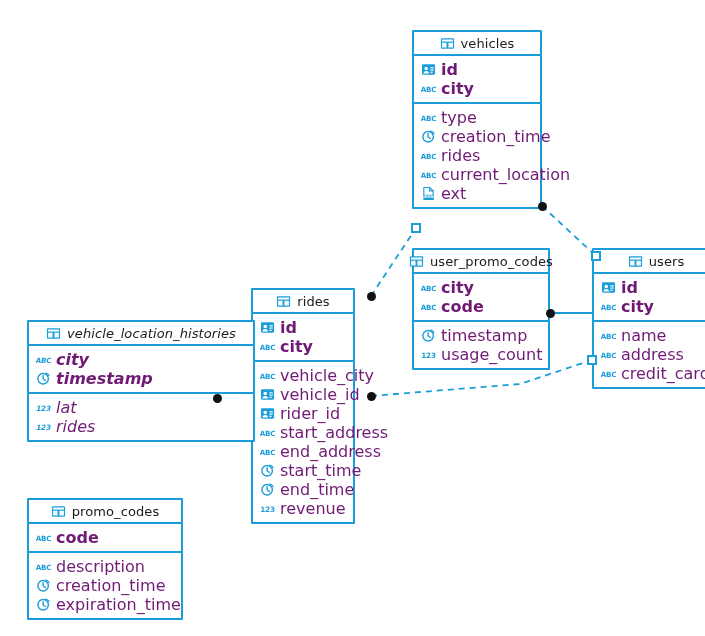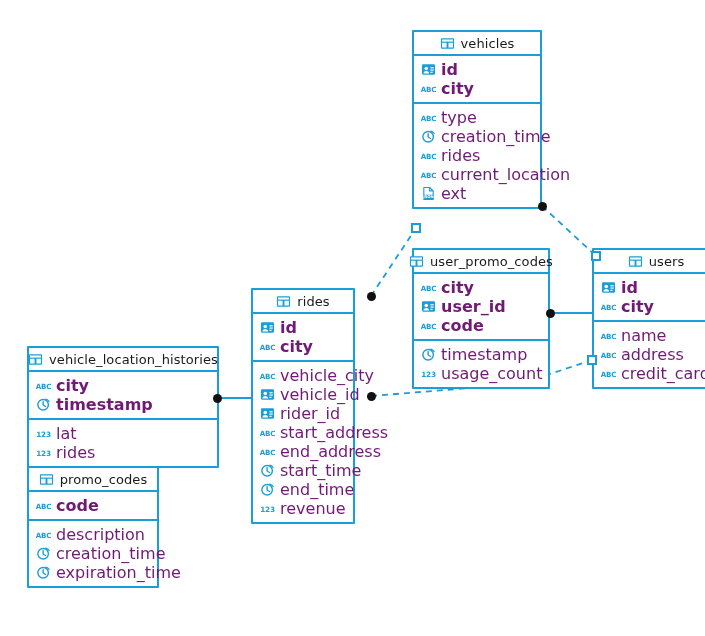--- a/index.html
+++ b/index.html
@@ -213,33 +213,20 @@
             <span class="ic">
               <svg class="ic" viewBox="0 0 16 16" xmlns="http://www.w3.org/2000/svg">
                 <text x="8" y="11.4" font-family="DejaVu Sans, sans-serif" font-size="7.6" font-weight="bold" fill="#1b9dd9" text-anchor="middle" letter-spacing="-0.2">ABC</text>
               </svg>
             </span>
             <span class="col-name">city</span>
           </div>
           <div class="column">
             <span class="ic">
               <svg class="ic" viewBox="0 0 16 16" xmlns="http://www.w3.org/2000/svg">
-                <rect x="1" y="2.5" width="14" height="11" rx="1.4" fill="#1b9dd9"></rect>
-                <circle cx="5.6" cy="7" r="1.9" fill="#ffffff"></circle>
-                <path d="M2.4 12.3c0.5-2 1.8-2.8 3.2-2.8s2.7 0.8 3.2 2.8z" fill="#ffffff"></path>
-                <rect x="10" y="5.6" width="3.6" height="1.2" fill="#ffffff"></rect>
-                <rect x="10" y="8" width="3.6" height="1.2" fill="#ffffff"></rect>
-                <rect x="10" y="10.4" width="2.4" height="1.2" fill="#ffffff"></rect>
-              </svg>
-            </span>
-            <span class="col-name">user_id</span>
-          </div>
-          <div class="column">
-            <span class="ic">
-              <svg class="ic" viewBox="0 0 16 16" xmlns="http://www.w3.org/2000/svg">
                 <text x="8" y="11.4" font-family="DejaVu Sans, sans-serif" font-size="7.6" font-weight="bold" fill="#1b9dd9" text-anchor="middle" letter-spacing="-0.2">ABC</text>
               </svg>
             </span>
             <span class="col-name">code</span>
           </div>
         </div>
         <div class="col-group">
           <div class="column">
             <span class="ic">
               <svg class="ic" viewBox="0 0 16 16" xmlns="http://www.w3.org/2000/svg">
@@ -431,21 +418,21 @@
           <div class="column">
             <span class="ic">
               <svg class="ic" viewBox="0 0 16 16" xmlns="http://www.w3.org/2000/svg">
                 <text x="8" y="11.4" font-family="DejaVu Sans, sans-serif" font-size="7.8" font-weight="bold" fill="#1b9dd9" text-anchor="middle" letter-spacing="-0.3">123</text>
               </svg>
             </span>
             <span class="col-name">revenue</span>
           </div>
         </div>
       </div>
-      <div class="entity" style="left: 27px; top: 346px; width: 192px;">
+      <div class="entity" style="left: 27px; top: 320px; width: 228px; font-style: italic;">
         <div class="entity-header">
           <span class="ic">
             <svg class="ic" viewBox="0 0 16 16" xmlns="http://www.w3.org/2000/svg">
               <rect x="1" y="2.5" width="14" height="11" rx="1" fill="#1b9dd9"></rect>
               <rect x="2.2" y="3.7" width="11.6" height="2.3" fill="#ffffff" opacity="0.95"></rect>
               <rect x="2.2" y="7.2" width="4.8" height="5.1" fill="#ffffff" opacity="0.95"></rect>
               <rect x="9" y="7.2" width="4.8" height="5.1" fill="#ffffff" opacity="0.95"></rect>
             </svg>
           </span>
           <span class="entity-title">vehicle_location_histories</span>
@@ -482,21 +469,21 @@
           <div class="column">
             <span class="ic">
               <svg class="ic" viewBox="0 0 16 16" xmlns="http://www.w3.org/2000/svg">
                 <text x="8" y="11.4" font-family="DejaVu Sans, sans-serif" font-size="7.8" font-weight="bold" fill="#1b9dd9" text-anchor="middle" letter-spacing="-0.3">123</text>
               </svg>
             </span>
             <span class="col-name">rides</span>
           </div>
         </div>
       </div>
-      <div class="entity" style="left: 27px; top: 466px; width: 132px;">
+      <div class="entity" style="left: 27px; top: 498px; width: 156px;">
         <div class="entity-header">
           <span class="ic">
             <svg class="ic" viewBox="0 0 16 16" xmlns="http://www.w3.org/2000/svg">
               <rect x="1" y="2.5" width="14" height="11" rx="1" fill="#1b9dd9"></rect>
               <rect x="2.2" y="3.7" width="11.6" height="2.3" fill="#ffffff" opacity="0.95"></rect>
               <rect x="2.2" y="7.2" width="4.8" height="5.1" fill="#ffffff" opacity="0.95"></rect>
               <rect x="9" y="7.2" width="4.8" height="5.1" fill="#ffffff" opacity="0.95"></rect>
             </svg>
           </span>
           <span class="entity-title">promo_codes</span>

